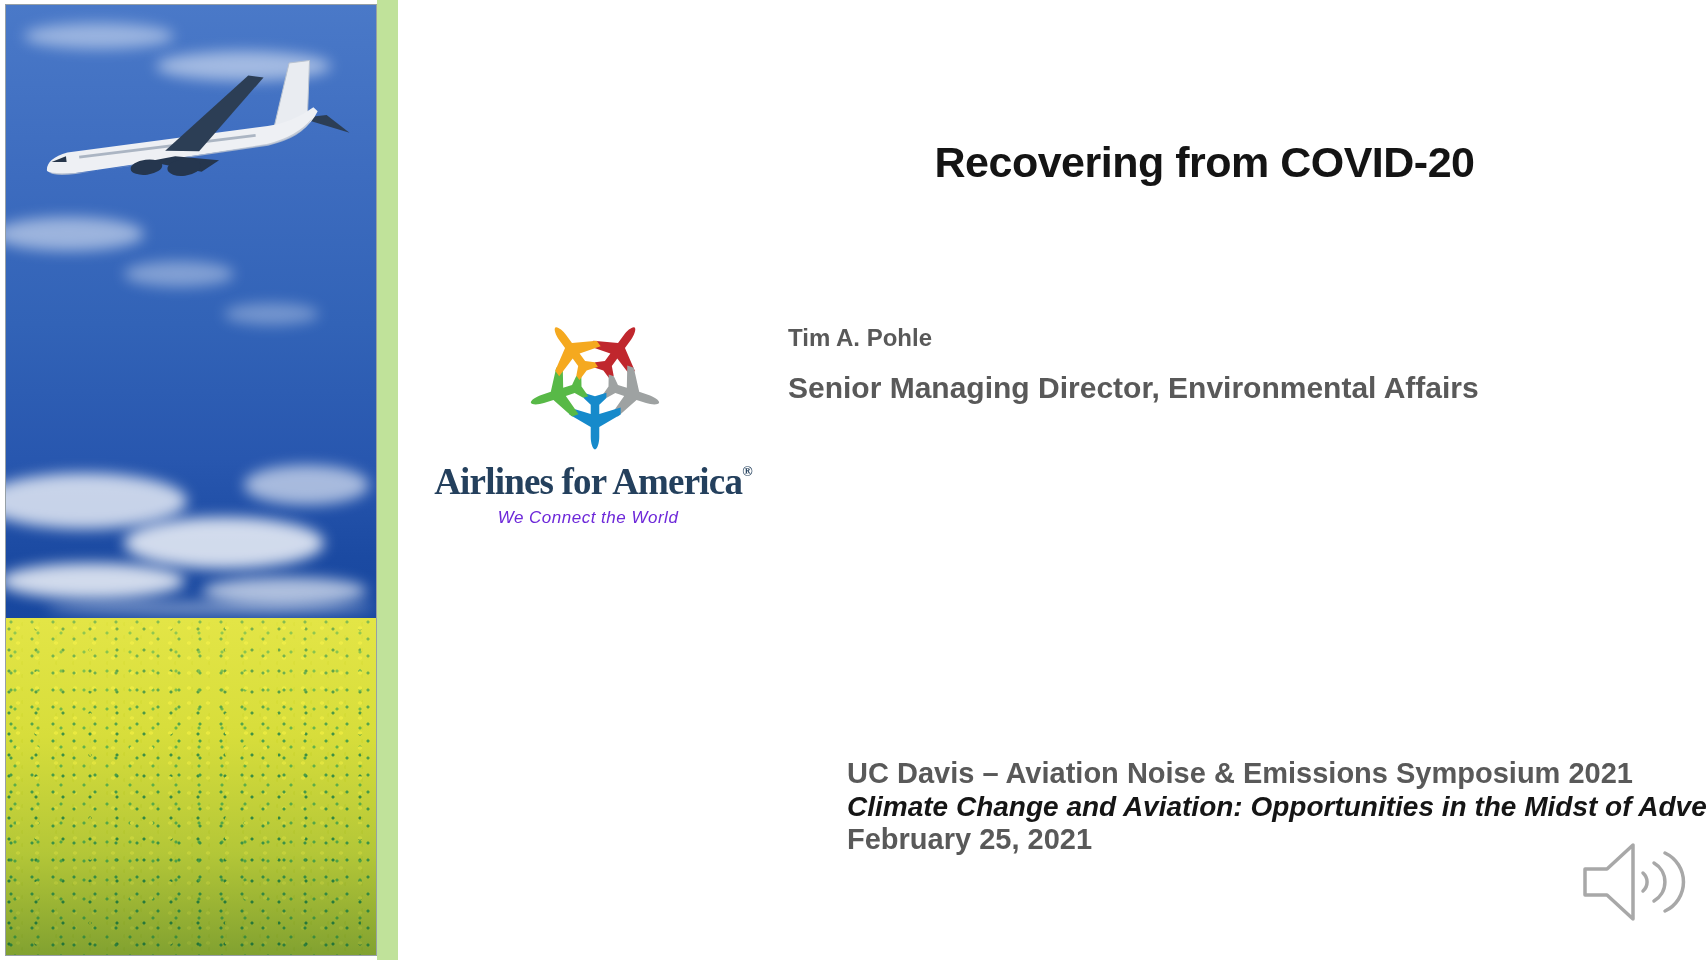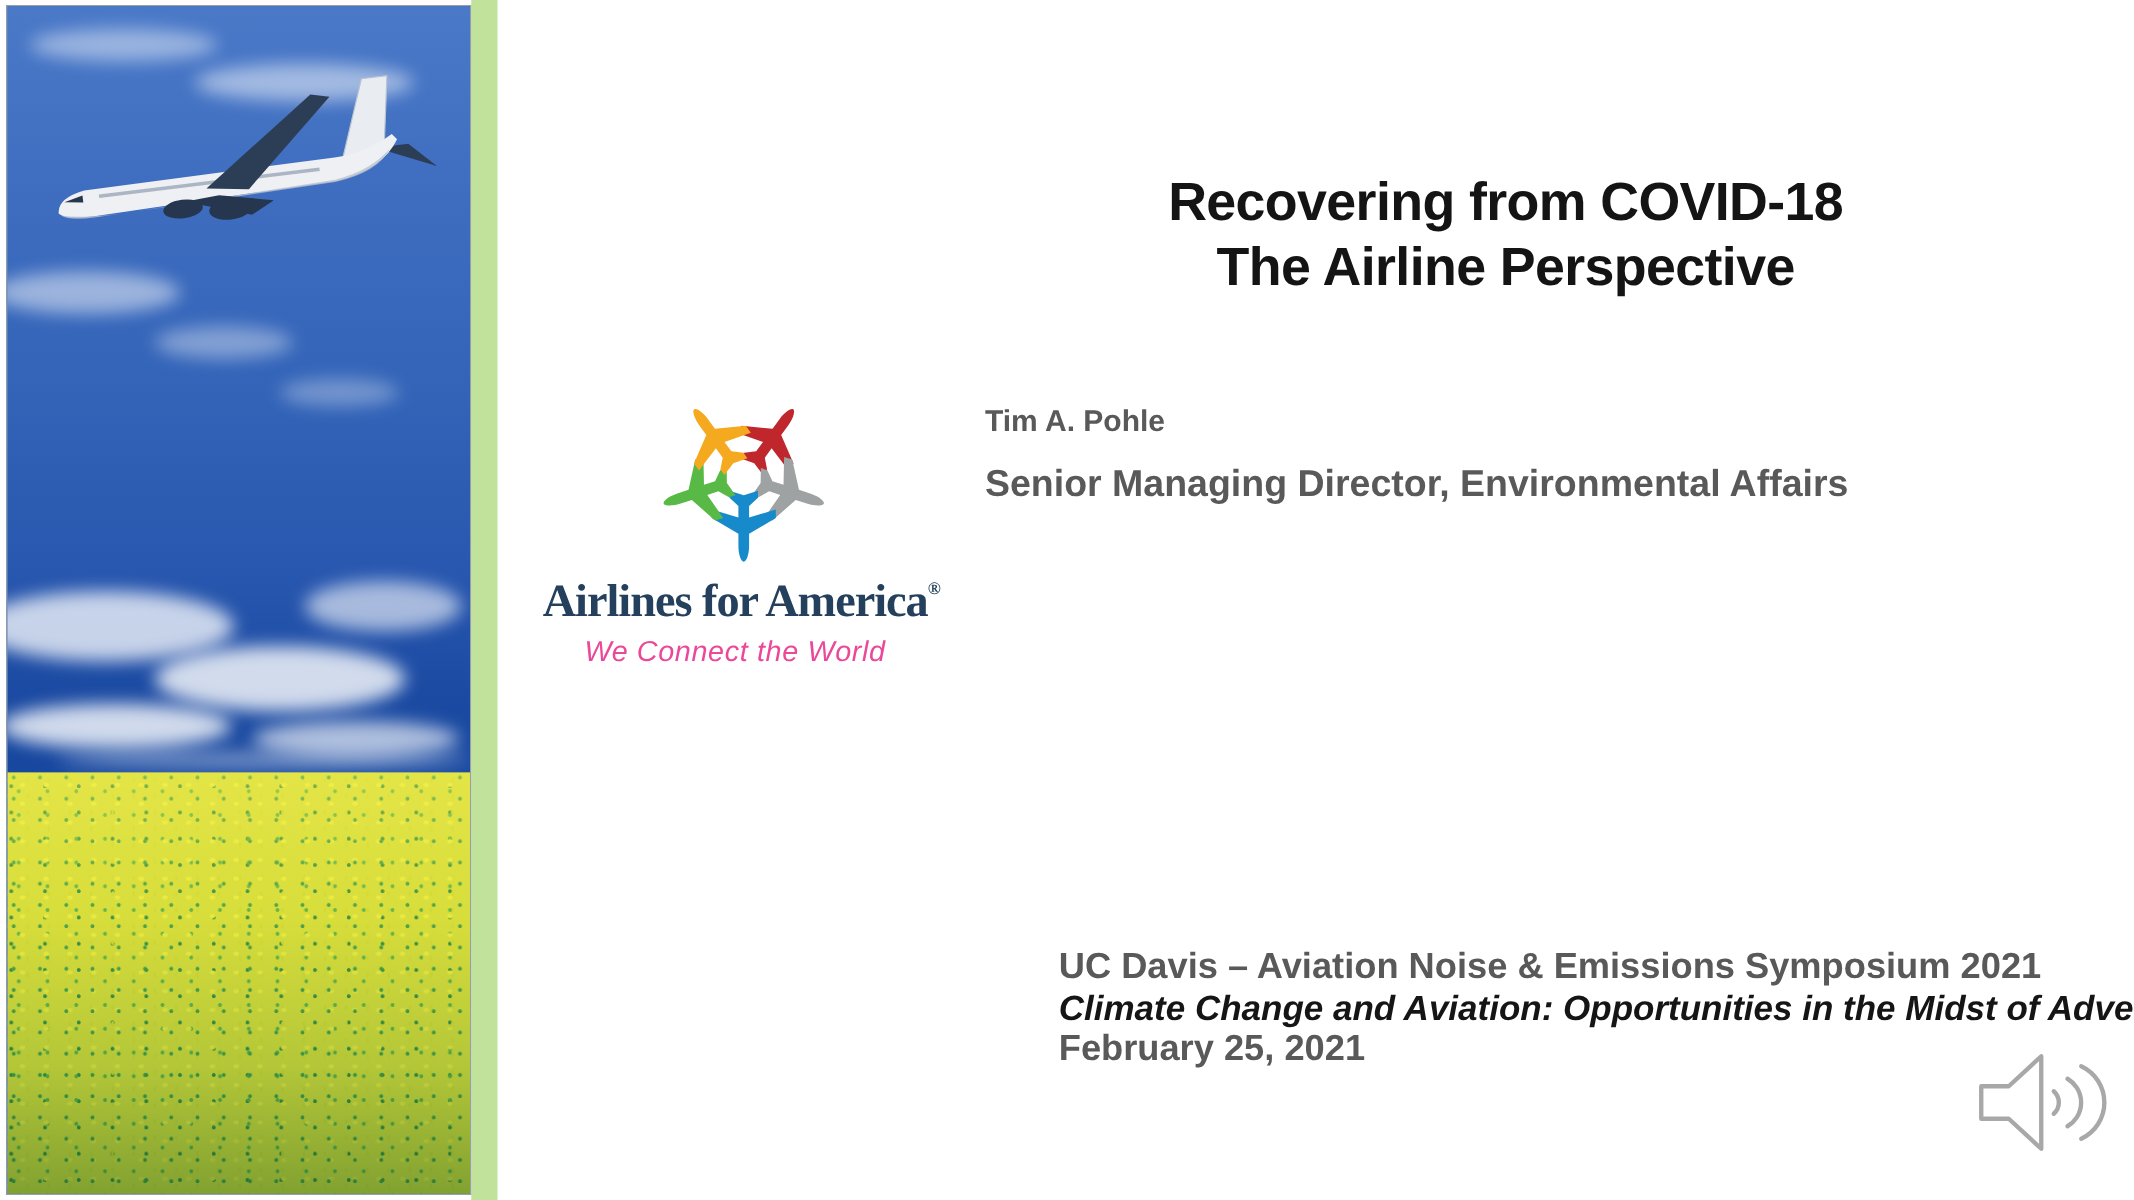--- a/index.html
+++ b/index.html
@@ -45,21 +45,21 @@
   }
   
   .pinwheel{position:absolute;left:493px;top:279px;}
   .wordmark{
     position:absolute;left:423px;top:460px;width:340px;text-align:center;
     font-size:37px;font-weight:bold;color:#24405d;letter-spacing:-0.8px;white-space:nowrap;font-family:Liberation Serif, serif;
   }
   .wordmark sup{font-size:14px;vertical-align:18px;}
   .tagline{
     position:absolute;left:423px;top:508px;width:330px;text-align:center;
-    font-size:23px;font-style:italic;color:#ec4899;letter-spacing:0.5px;
+    font-size:17px;font-style:italic;color:#6d28d9;letter-spacing:0.5px;
   }
   
   .presenter-name{
     position:absolute;left:788px;top:324px;
     font-size:24px;font-weight:bold;color:#595959;
   }
   .presenter-role{
     position:absolute;left:788px;top:371px;
     font-size:30px;font-weight:bold;color:#595959;white-space:nowrap;
   }
@@ -111,22 +111,21 @@
     </svg>
   </div>
   <div class="field">
     <div class="field-shade"></div>
   </div>
 </div>
 
 <div class="stripe"></div>
 
 <div class="title">
-  <div>Recovering from COVID-18</div>
-  <div>The Airline Perspective</div>
+  <div>Recovering from COVID-20</div>
 </div>
 
 <svg class="pinwheel" width="204" height="204" viewBox="0 0 204 204">
   <defs>
     <path id="plane" d="M 0 -32 C 2.5 -32 4.5 -25 4.5 -19 L 4.5 -8.5
       L 27 4.8 L 27 12 L 4.5 5.2 L 4.5 15 L 12 22 L 12 27.7 L 0 24
       L -12 27.7 L -12 22 L -4.5 15 L -4.5 5.2 L -27 12 L -27 4.8
       L -4.5 -8.5 L -4.5 -19 C -4.5 -25 -2.5 -32 0 -32 Z"></path>
   </defs>
   <g transform="translate(102,103)">

